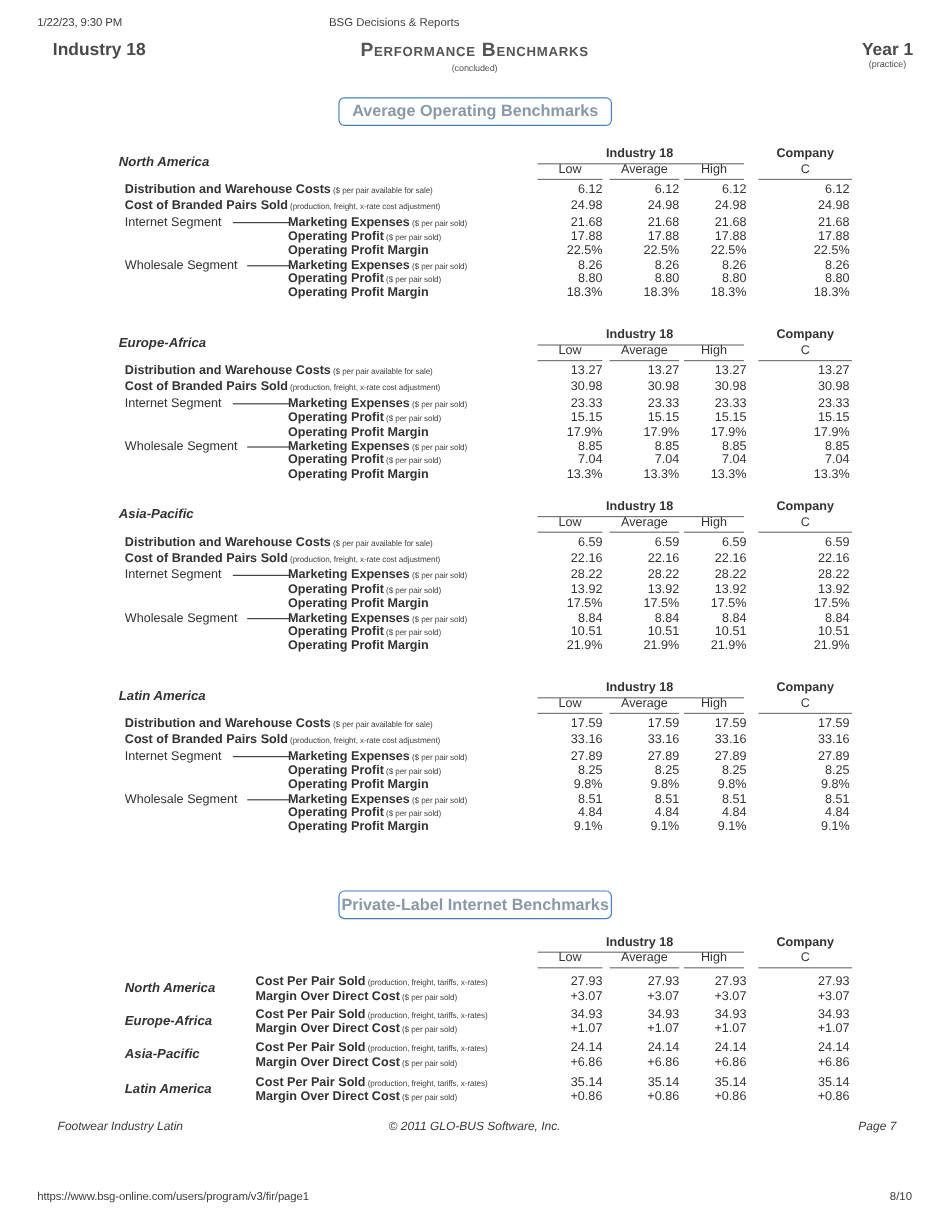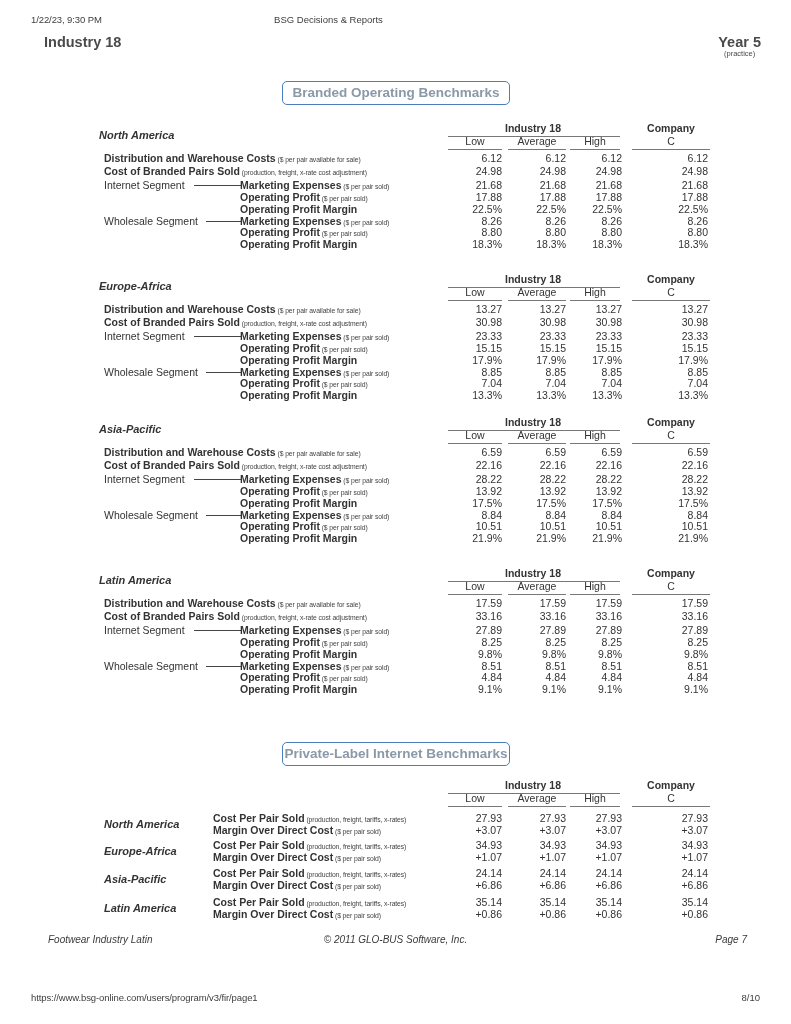--- a/index.html
+++ b/index.html
@@ -146,27 +146,31 @@
 </head>
 <body>
 
 <div class="print-head">
   <div class="ph-date">1/22/23, 9:30 PM</div>
   <div class="ph-center">BSG Decisions &amp; Reports</div>
 </div>
 
 <div class="title-row">
   <div class="industry-tag">Industry 18</div>
+  <div class="doc-title-wrap">
+    <div class="doc-title">Performance Benchmarks</div>
+    <div class="doc-sub">(concluded)</div>
+  </div>
   <div class="year-wrap">
-    <div class="year-main">Year 5</div>
+    <div class="year-main">Year 1</div>
     <div class="year-sub">(practice)</div>
   </div>
 </div>
 
-<div class="banner" id="banner-branded">Branded Operating Benchmarks</div>
+<div class="banner" id="banner-branded">Average Operating Benchmarks</div>
 <div class="banner" id="banner-private">Private-Label Internet Benchmarks</div>
 
 <div id="branded-area">
     <div class="region-name" style="top: 129px;">North America</div>
     <div class="colhead" style="top: 122px;">
       <div class="ch-ind-label">Industry 18</div>
       <div class="ch-ind-rule"></div>
       <div class="ch-comp-label">Company</div>
       <div class="ch-comp-sub">C</div>
       <div class="ch-sub ch-low">Low</div>

